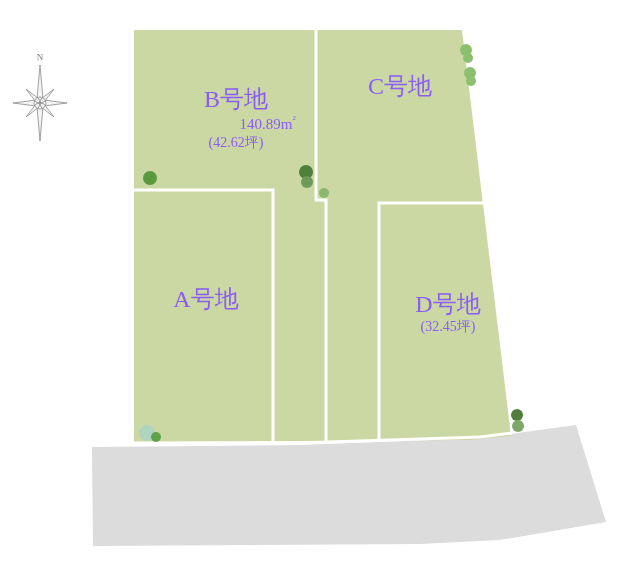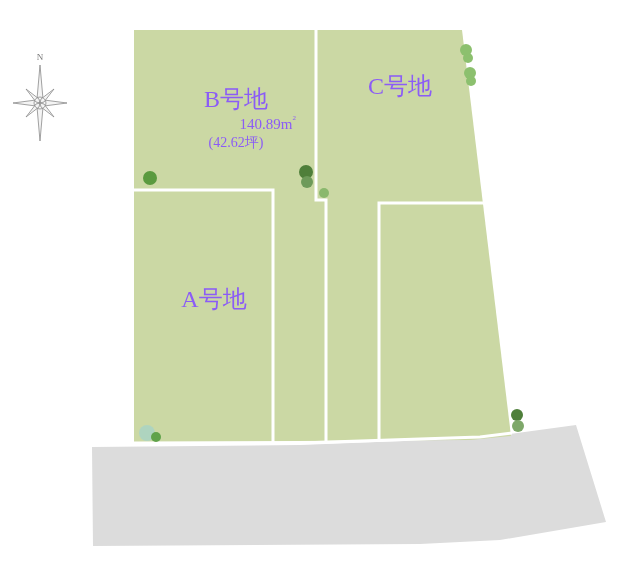--- a/index.html
+++ b/index.html
@@ -63,18 +63,20 @@
 <div class="lot-label" style="left:176px; top:87px; width:120px;">
   <div class="lot-name">B号地</div>
   <div class="lot-area"><span>140.89</span><span>m</span><span class="sup">2</span></div>
   <div class="lot-tsubo">(42.62坪)</div>
 </div>
 
 <div class="lot-label" style="left:340px; top:74px; width:120px;">
   <div class="lot-name">C号地</div>
 </div>
 
-<div class="lot-label" style="left:154px; top:287px; width:120px;">
+<div class="lot-label" style="left:146px; top:287px; width:120px;">
   <div class="lot-name">A号地</div>
 </div>
 
 <div class="lot-label" style="left:388px; top:292px; width:120px;">
+  <div class="lot-name">D号地</div>
+  <div class="lot-tsubo">(32.45坪)</div>
 </div>
 
 </body></html>

